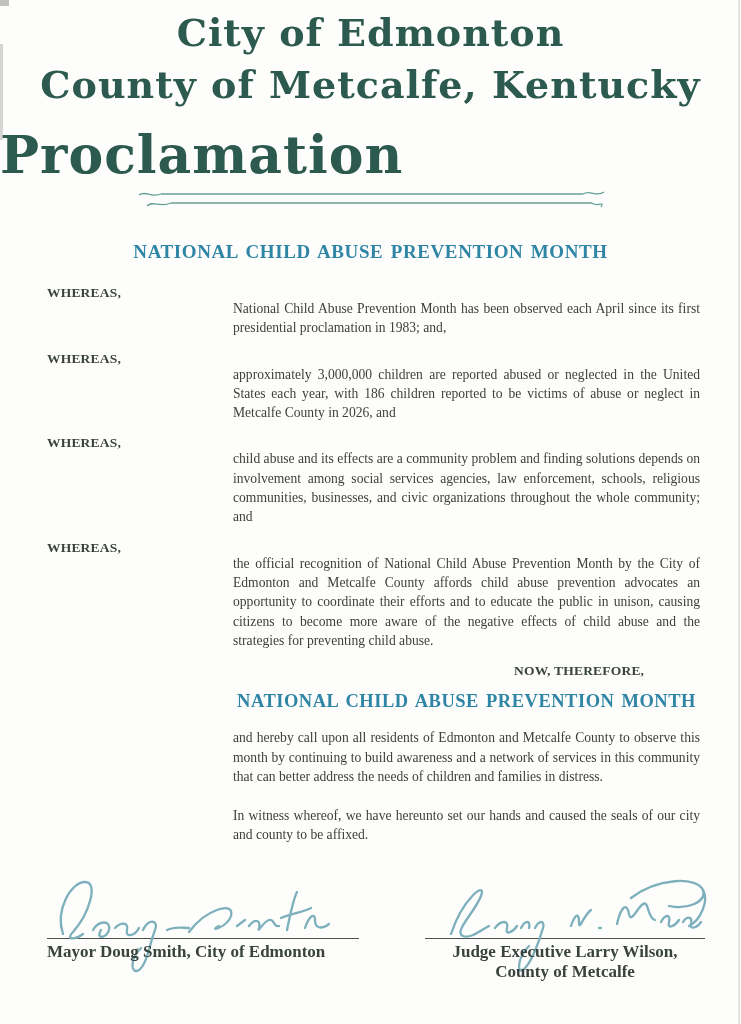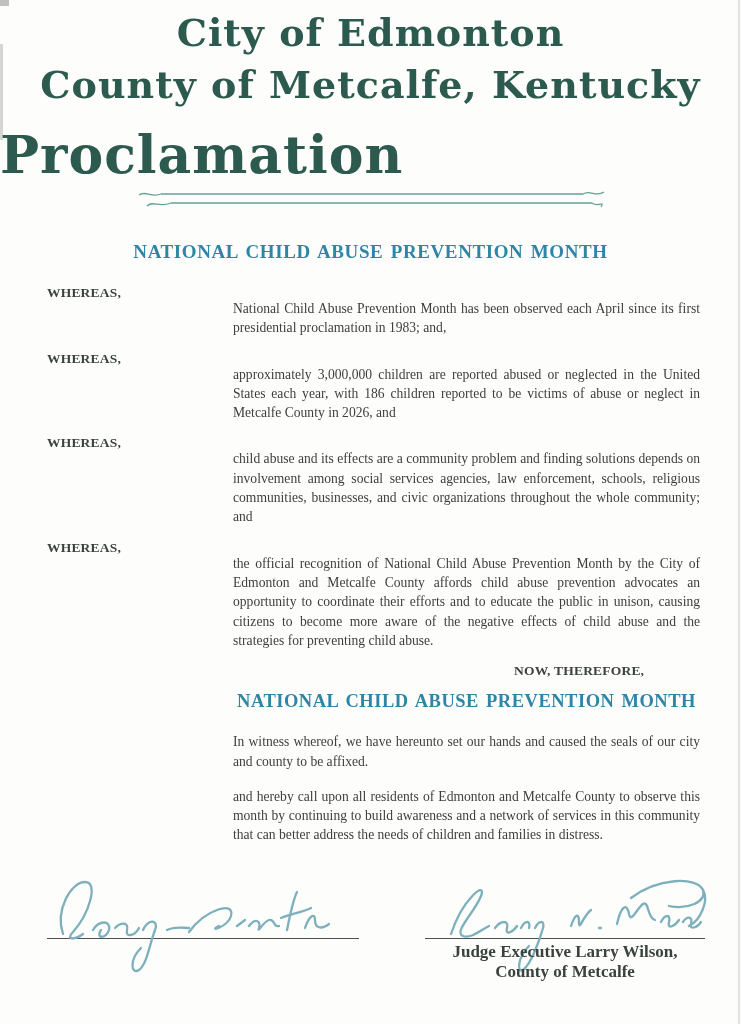--- a/index.html
+++ b/index.html
@@ -178,40 +178,41 @@
       <div class="clause-label">WHEREAS,</div>
       <div class="clause-text">the official recognition of National Child Abuse Prevention Month by the City of Edmonton and Metcalfe County affords child abuse prevention advocates an opportunity to coordinate their efforts and to educate the public in unison, causing citizens to become more aware of the negative effects of child abuse and the strategies for preventing child abuse.</div>
     </div>
     <div class="clause">
       <div class="clause-label">NOW, THEREFORE,</div>
     </div>
   </div>
 
   <div class="proclaimed-heading">NATIONAL CHILD ABUSE PREVENTION MONTH</div>
 
+  <div class="body-paragraph">and hereby call upon all residents of Edmonton and Metcalfe County to observe this month by continuing to build awareness and a network of services in this community that can better address the needs of children and families in distress.</div>
   <div class="body-paragraph witness">In witness whereof, we have hereunto set our hands and caused the seals of our city and county to be affixed.</div>
-  <div class="body-paragraph">and hereby call upon all residents of Edmonton and Metcalfe County to observe this month by continuing to build awareness and a network of services in this community that can better address the needs of children and families in distress.</div>
 
   <div class="signature-row">
 
     <div class="signature left">
       <svg class="sig-script" viewBox="0 0 312 78" aria-label="Doug Smith">
         <path d="M16,62 C8,38 24,10 38,10 C52,10 42,42 26,60 C18,68 28,68 36,62"></path>
         <path d="M46,58 C52,48 64,48 62,58 C60,66 48,68 54,58"></path>
         <path d="M68,56 C74,50 82,50 80,58 C78,66 88,64 92,56"></path>
         <path d="M96,58 C102,46 112,48 108,58 C102,74 100,92 92,98 C84,103 82,88 94,76"></path>
         <path d="M120,58 C128,54 136,56 142,56"></path>
         <path d="M142,60 C158,38 188,28 184,44 C180,56 160,60 172,54"></path>
         <path d="M190,54 L198,48"></path>
         <path d="M202,54 C208,46 214,48 212,56 C210,62 216,50 222,48 C228,46 226,56 232,54"></path>
         <path d="M240,58 C244,38 248,24 250,20"></path>
         <path d="M234,46 C244,42 256,40 264,36"></path>
         <path d="M258,56 C262,44 268,40 268,48 C268,56 274,58 282,52"></path>
       </svg>
       <hr class="sig-line">
+      <div class="sig-label">Mayor Doug Smith, City of Edmonton</div>
     </div>
 
     <div class="signature right">
       <svg class="sig-script" viewBox="0 0 280 78" aria-label="Larry N. Wilson">
         <path d="M26,62 C38,26 62,8 56,24 C50,40 28,60 38,64 C46,67 56,58 64,54"></path>
         <path d="M70,56 C76,48 84,48 82,56 C80,64 88,60 92,54"></path>
         <path d="M96,56 C100,48 106,48 104,56"></path>
         <path d="M110,56 C114,48 120,48 118,56 C114,70 106,92 98,98 C92,102 92,86 104,74"></path>
         <path d="M146,54 C150,42 154,40 154,50 C154,60 158,44 166,38"></path>
         <path d="M174,56 L176,56"></path>

